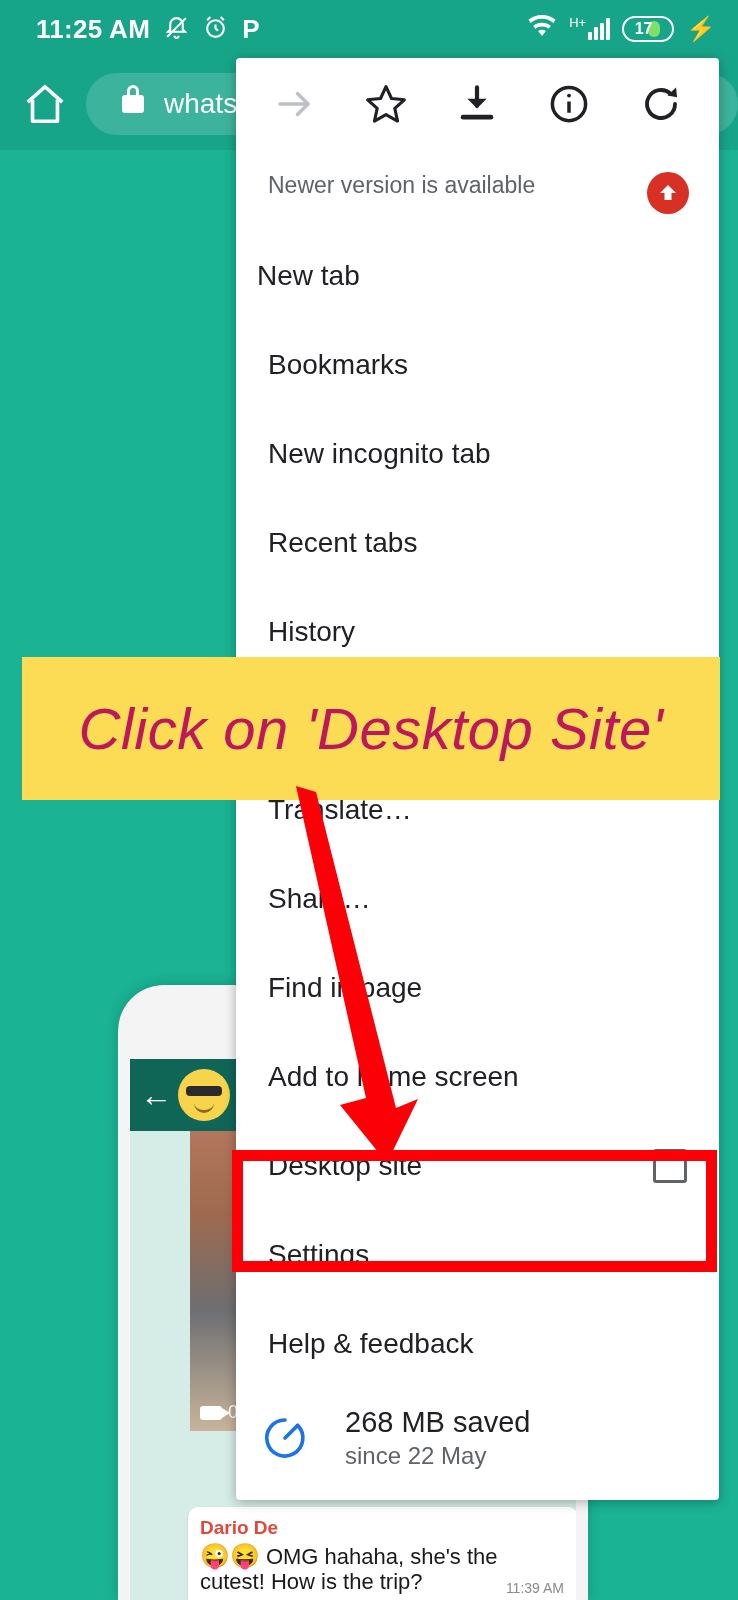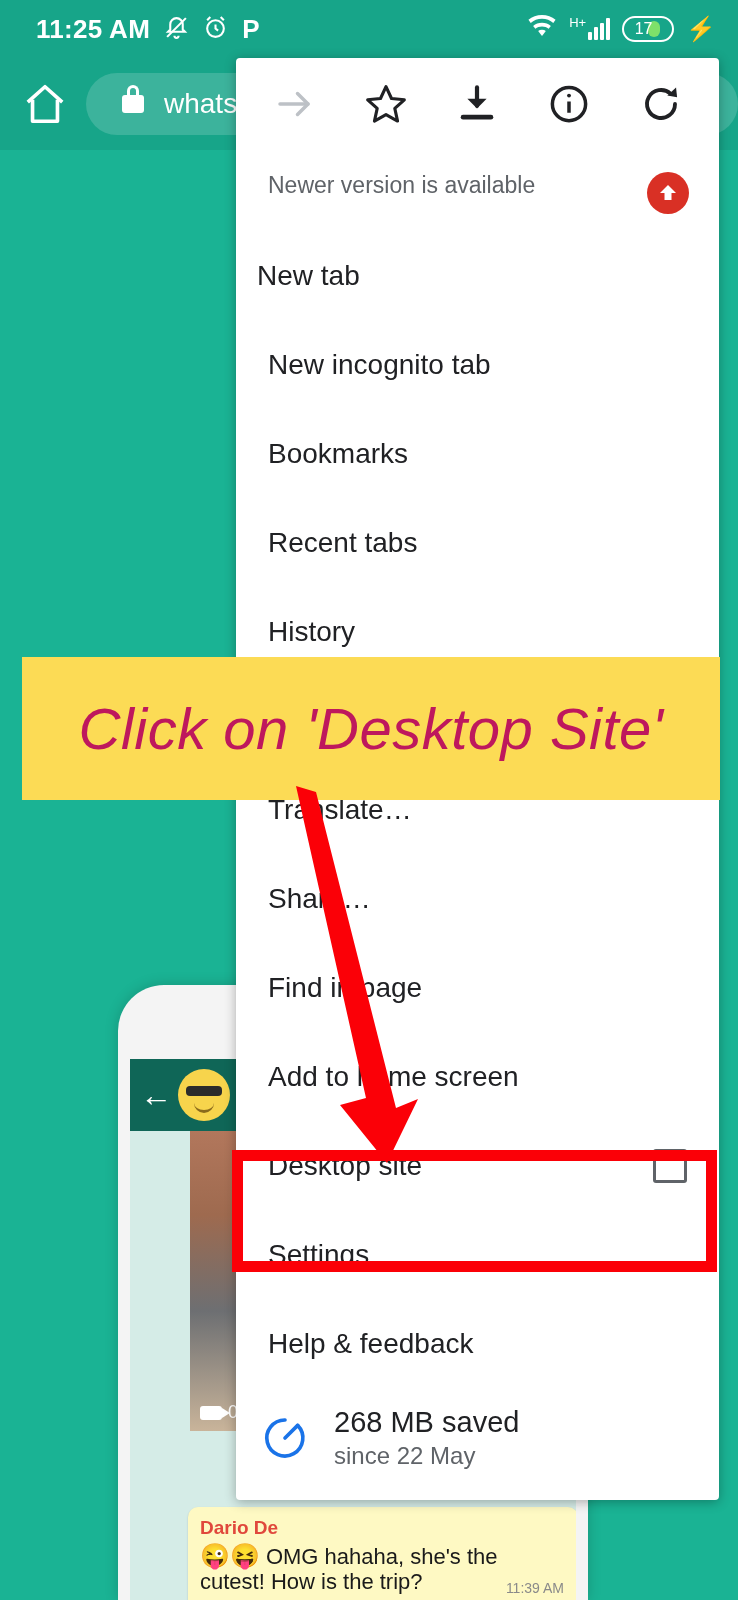--- a/index.html
+++ b/index.html
@@ -174,21 +174,21 @@
     position: absolute;
     right: -8px; top: 2px;
     border-left: 8px solid #ffffff;
     border-top: 5px solid transparent;
     border-bottom: 5px solid transparent;
   }
   .wa-bubble {
     position: absolute;
     left: 58px; bottom: 0;
     width: 390px;
-    background: #fef9c3;
+    background: #ffffff;
     border-radius: 10px 10px 0 0;
     padding: 10px 12px 6px 12px;
     box-sizing: border-box;
     box-shadow: 0 1px 2px rgba(0,0,0,0.18);
   }
   .wa-sender {
     color: #e0483c;
     font-size: 19px;
     font-weight: bold;
     margin-bottom: 4px;
@@ -261,21 +261,21 @@
   }
   .battery .lvl {
     position: absolute;
     right: 3px; top: 3px; bottom: 3px;
     width: 12px;
     background: #7ee06a;
     border-radius: 8px;
   }
   .battery span {
     font-size: 16px;
-    font-weight: normal;
+    font-weight: bold;
     position: relative;
     z-index: 2;
     margin-right: 9px;
   }
   .bolt { font-size: 24px; }
 
   
   .browserbar {
     position: absolute;
     left: 0; top: 58px;
@@ -387,21 +387,21 @@
   .checkbox {
     width: 34px; height: 34px;
     border: 3px solid #5f6368;
     border-radius: 3px;
     box-sizing: border-box;
   }
   .data-saver {
     display: flex;
     align-items: center;
     padding: 18px 32px 0 26px;
-    gap: 26px;
+    gap: 37px;
   }
   .ds-icon {
     width: 46px; height: 46px;
     flex: 0 0 auto;
   }
   .ds-main { font-size: 29px; color: #202124; }
   .ds-sub { font-size: 24px; color: #5f6368; margin-top: 3px; }
 
   
   .callout {
@@ -587,24 +587,24 @@
         <svg width="24" height="24" viewBox="0 0 24 24" fill="#fff">
           <polygon points="12,4 20,12 15.5,12 15.5,19 8.5,19 8.5,12 4,12"></polygon>
         </svg>
       </div>
     </div>
 
     <div class="menu-item first">
       <span class="lbl">New tab</span>
     </div>
     <div class="menu-item">
+      <span class="lbl">Bookmarks</span>
+    </div>
+    <div class="menu-item">
       <span class="lbl">New incognito tab</span>
-    </div>
-    <div class="menu-item">
-      <span class="lbl">Bookmarks</span>
     </div>
     <div class="menu-item">
       <span class="lbl">Recent tabs</span>
     </div>
     <div class="menu-item">
       <span class="lbl">History</span>
     </div>
     <div class="menu-item">
       <span class="lbl">Downloads</span>
     </div>

